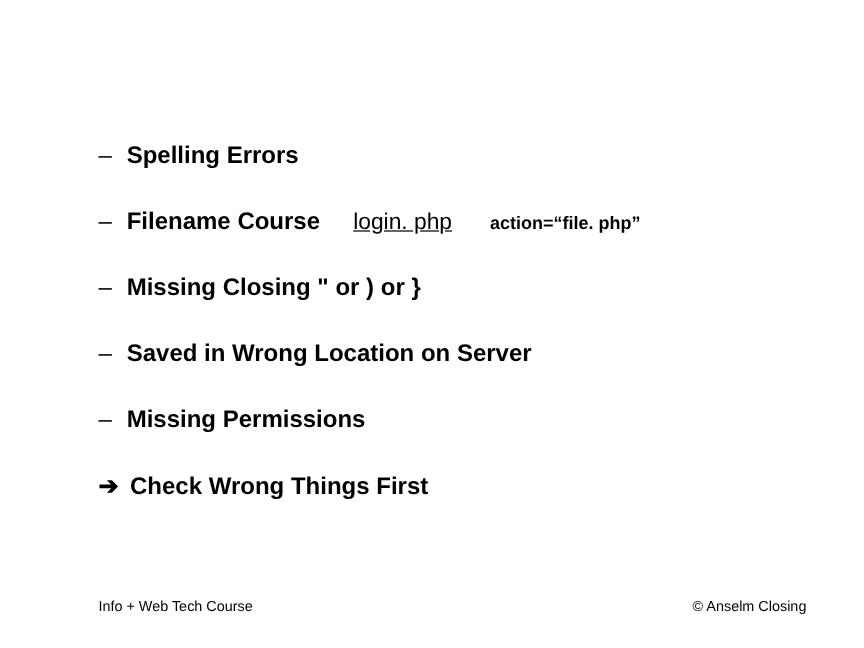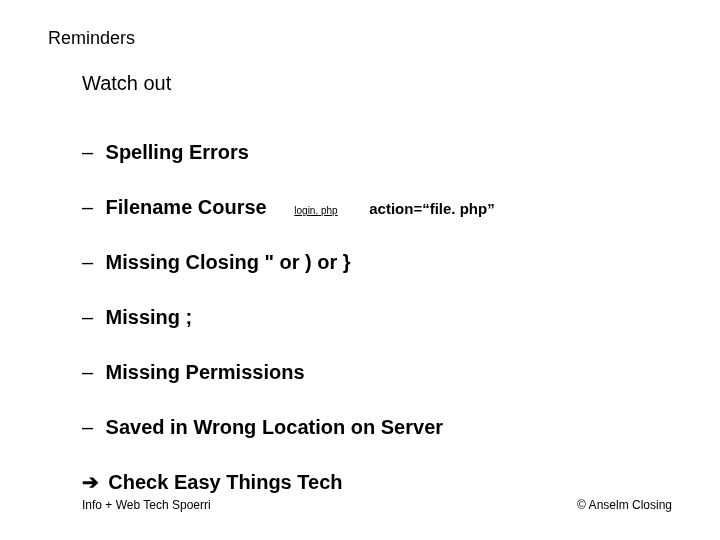--- a/index.html
+++ b/index.html
@@ -29,36 +29,35 @@
     top: 72px;
     left: 82px;
     font-size: 20px;
     font-weight: normal;
   }
   .bullets {
     position: absolute;
     top: 118px;
     left: 82px;
     right: 32px;
-    margin-top: 22px;
   }
   .bullet {
     margin-bottom: 30px;
     font-size: 20px;
     line-height: 1.25;
   }
   .bullet .dash {
     display: inline-block;
     width: 18px;
   }
   .bold {
     font-weight: bold;
   }
   .detail {
-    font-size: 10px;
+    font-size: 19px;
     font-weight: normal;
     margin-left: 22px;
     text-decoration: underline;
   }
   .detail2 {
     font-size: 15px;
     font-weight: bold;
     margin-left: 26px;
   }
   .conclusion {
@@ -81,61 +80,55 @@
     bottom: 28px;
     right: 48px;
     font-size: 12px;
   }
 </style>
 </head>
 <body>
 
 <div class="slide">
 
-  <div class="slide-title">Reminders</div>
 
-  <div class="subtitle">Watch out</div>
 
   <div class="bullets">
 
     <div class="bullet">
       <span class="dash">–</span>
       <span class="bold">Spelling Errors</span>
     </div>
 
     <div class="bullet">
       <span class="dash">–</span>
       <span class="bold">Filename Course</span>
       <span class="detail">login. php</span>
       <span class="detail2">action=“file. php”</span>
     </div>
 
     <div class="bullet">
       <span class="dash">–</span>
       <span class="bold">Missing Closing " or ) or }</span>
     </div>
 
+
     <div class="bullet">
       <span class="dash">–</span>
-      <span class="bold">Missing ;</span>
+      <span class="bold">Saved in Wrong Location on Server</span>
     </div>
 
     <div class="bullet">
       <span class="dash">–</span>
       <span class="bold">Missing Permissions</span>
     </div>
 
-    <div class="bullet">
-      <span class="dash">–</span>
-      <span class="bold">Saved in Wrong Location on Server</span>
-    </div>
-
     <div class="conclusion">
       <span class="arrow">➔</span>
-      <span>Check Easy Things Tech</span>
+      <span>Check Wrong Things First</span>
     </div>
 
   </div>
 
-  <div class="footer-left">Info + Web Tech Spoerri</div>
+  <div class="footer-left">Info + Web Tech Course</div>
   <div class="footer-right">© Anselm Closing</div>
 
 </div>
 
 </body></html>

